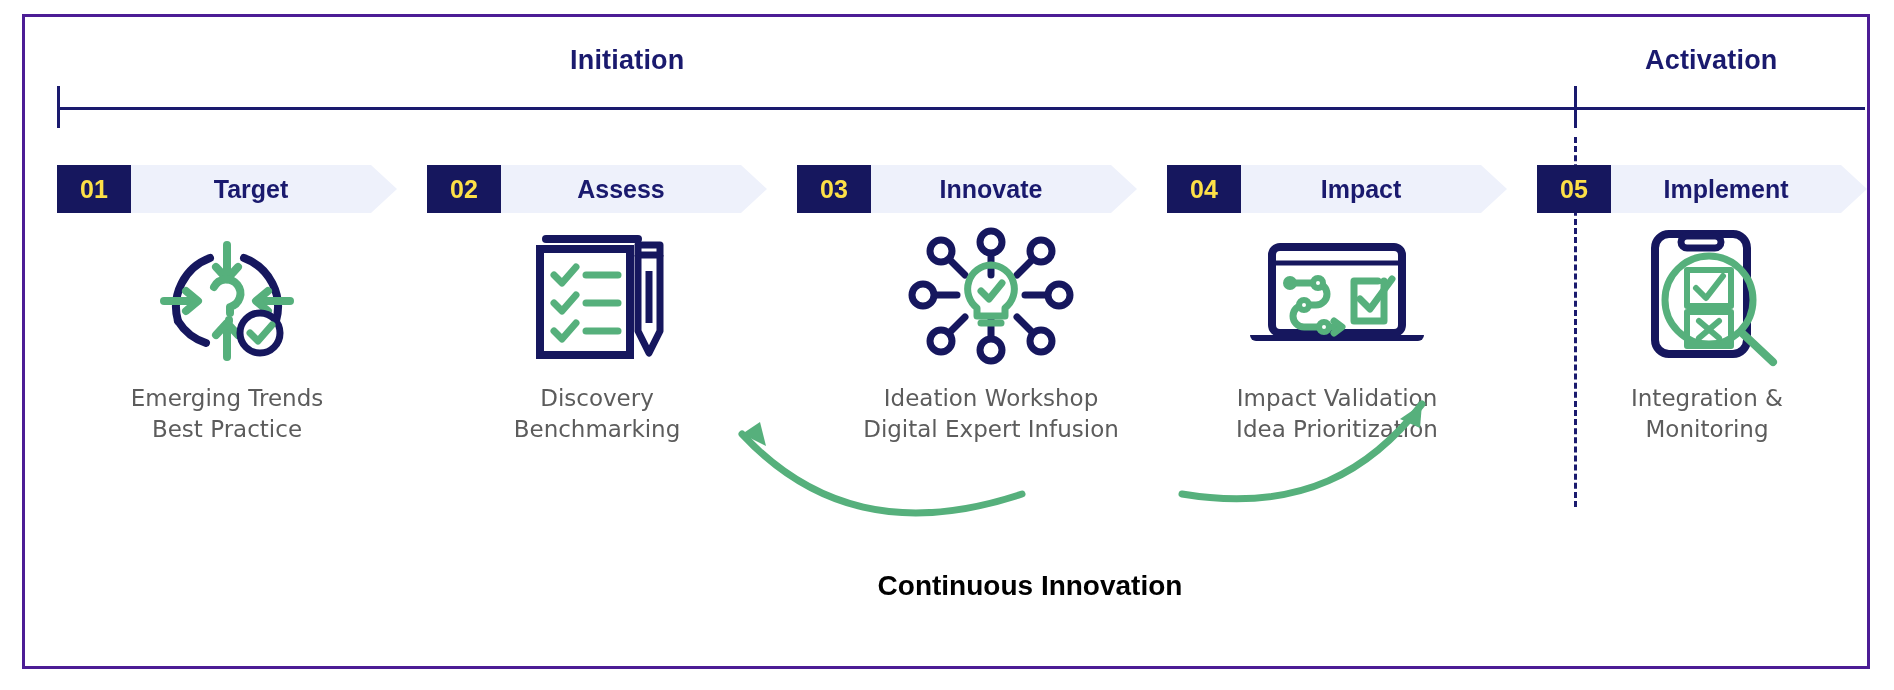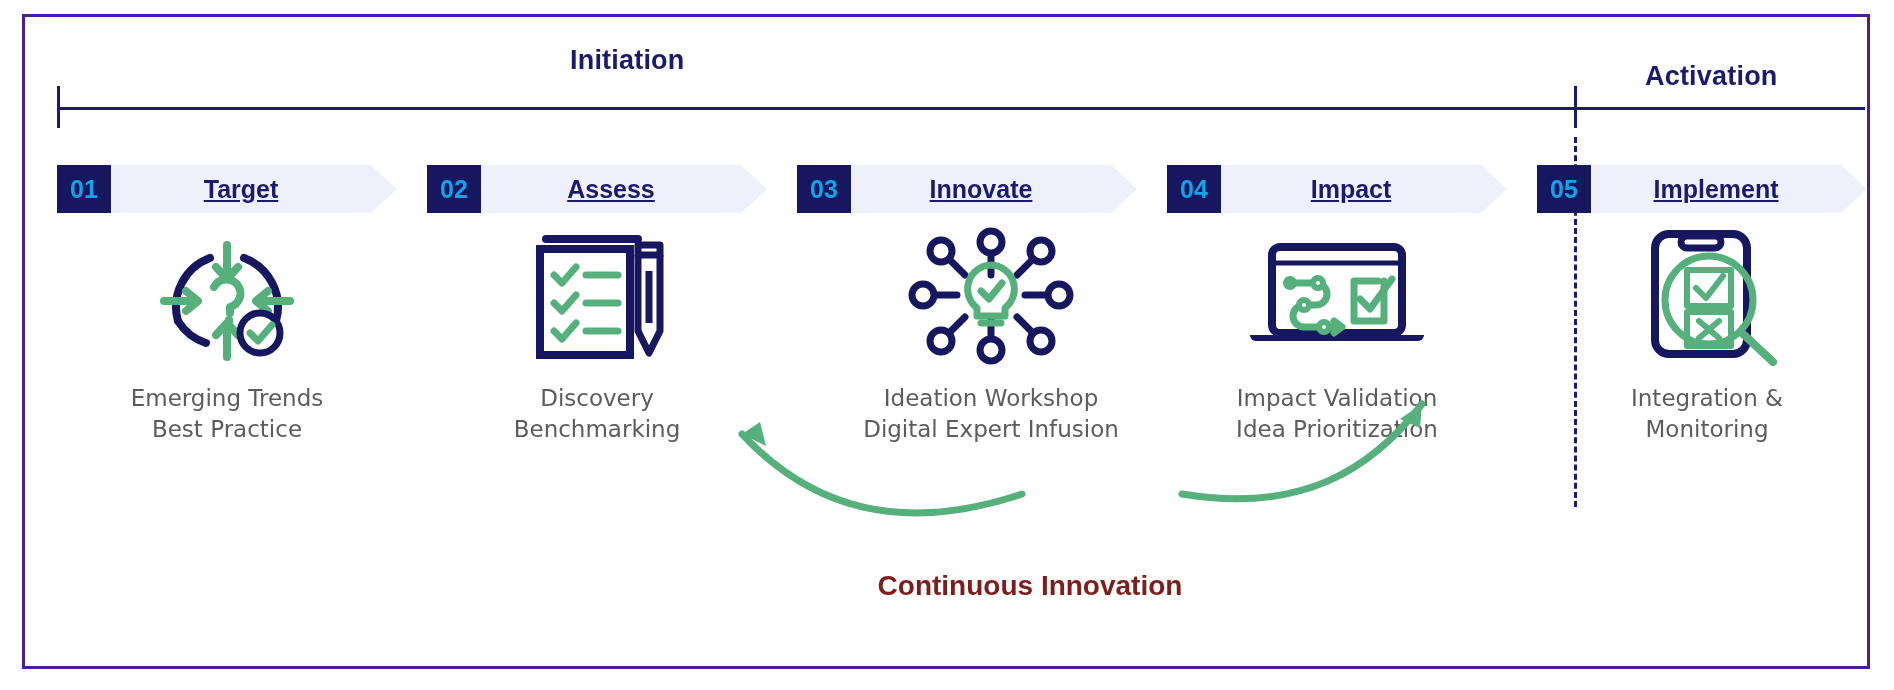--- a/index.html
+++ b/index.html
@@ -26,21 +26,21 @@
   
   .phase-label{
     position:absolute;
     font-size:27px;
     font-weight:bold;
     color:#1a1a6e;
     letter-spacing:.2px;
     white-space:nowrap;
   }
   #phase-initiation{ left:545px; top:28px; }
-  #phase-activation{ left:1620px; top:44px; }
+  #phase-activation{ left:1620px; top:28px; }
 
   
   .phase-rule{
     position:absolute;
     left:32px;top:90px;
     width:1808px;height:3px;
     background:#1a1a6e;
   }
   
   .phase-tick{
@@ -66,44 +66,43 @@
     left:32px;top:148px;
     width:1810px;height:48px;
   }
   .step{
     position:absolute;
     top:0;height:48px;
     display:flex;
     align-items:stretch;
   }
   .step-badge{
-    width:54px;
+    width:74px;
     background:#16175e;
-    color:#0ea5e9;
+    color:#fde047;
     font-size:25px;
     font-weight:bold;
     display:flex;
     align-items:center;
     justify-content:center;
     flex:none;
   }
   .step-body{
     flex:1;
     background:#eef1fb;
     color:#1a1a6e;
     font-size:25px;
     font-weight:bold;
     display:flex;
     align-items:center;
     justify-content:center;
     padding-right:26px;
     -webkit-clip-path:polygon(0 0, calc(100% - 26px) 0, 100% 50%, calc(100% - 26px) 100%, 0 100%);
     clip-path:polygon(0 0, calc(100% - 26px) 0, 100% 50%, calc(100% - 26px) 100%, 0 100%);
     white-space:nowrap;
-    text-decoration:underline;
   }
 
   #step-1{ left:0px;   width:340px; }
   #step-2{ left:370px; width:340px; }
   #step-3{ left:740px; width:340px;text-align:right; }
   #step-4{ left:1110px;width:340px; }
   #step-5{ left:1480px;width:330px; }
 
   
   .col{
@@ -133,21 +132,21 @@
     font-family:"DejaVu Sans","Liberation Sans",sans-serif;
   }
 
   
   .ci-label{
     position:absolute;
     left:1030px;top:586px;
     transform:translate(-50%,-50%);
     font-size:28px;
     font-weight:bold;
-    color:#7f1d1d;
+    color:#000000;
     white-space:nowrap;
   }
   .ci-arrows{
     position:absolute;
     left:22px;top:14px;
     width:1848px;height:655px;
     pointer-events:none;
   }
 </style>
 </head>

